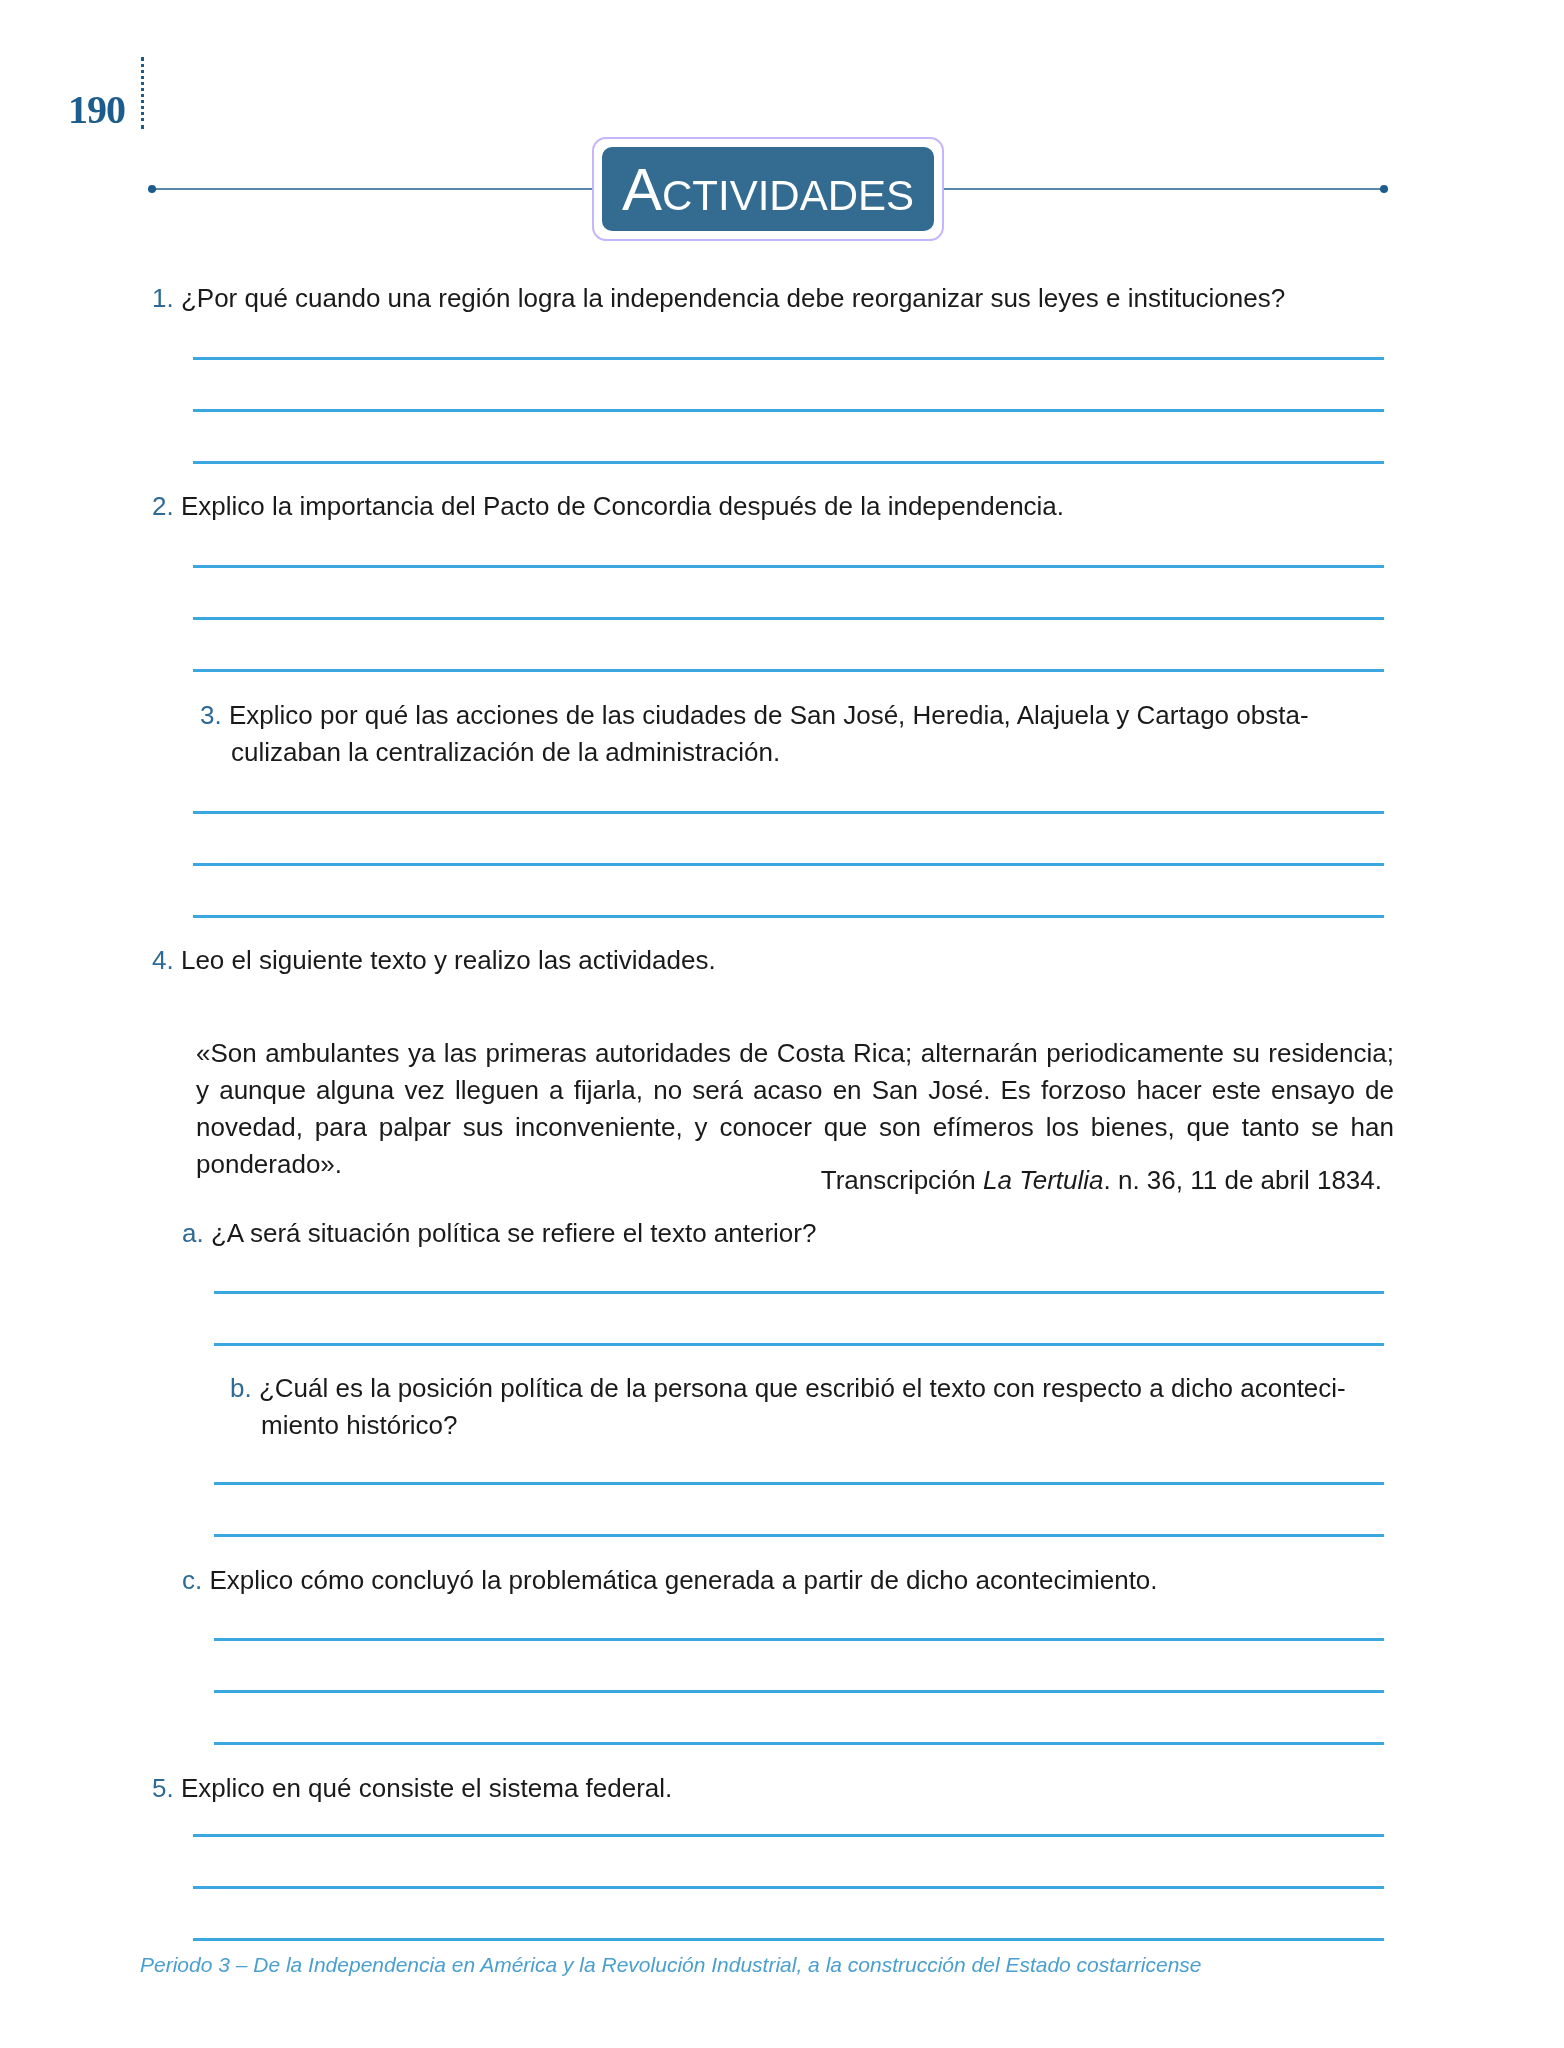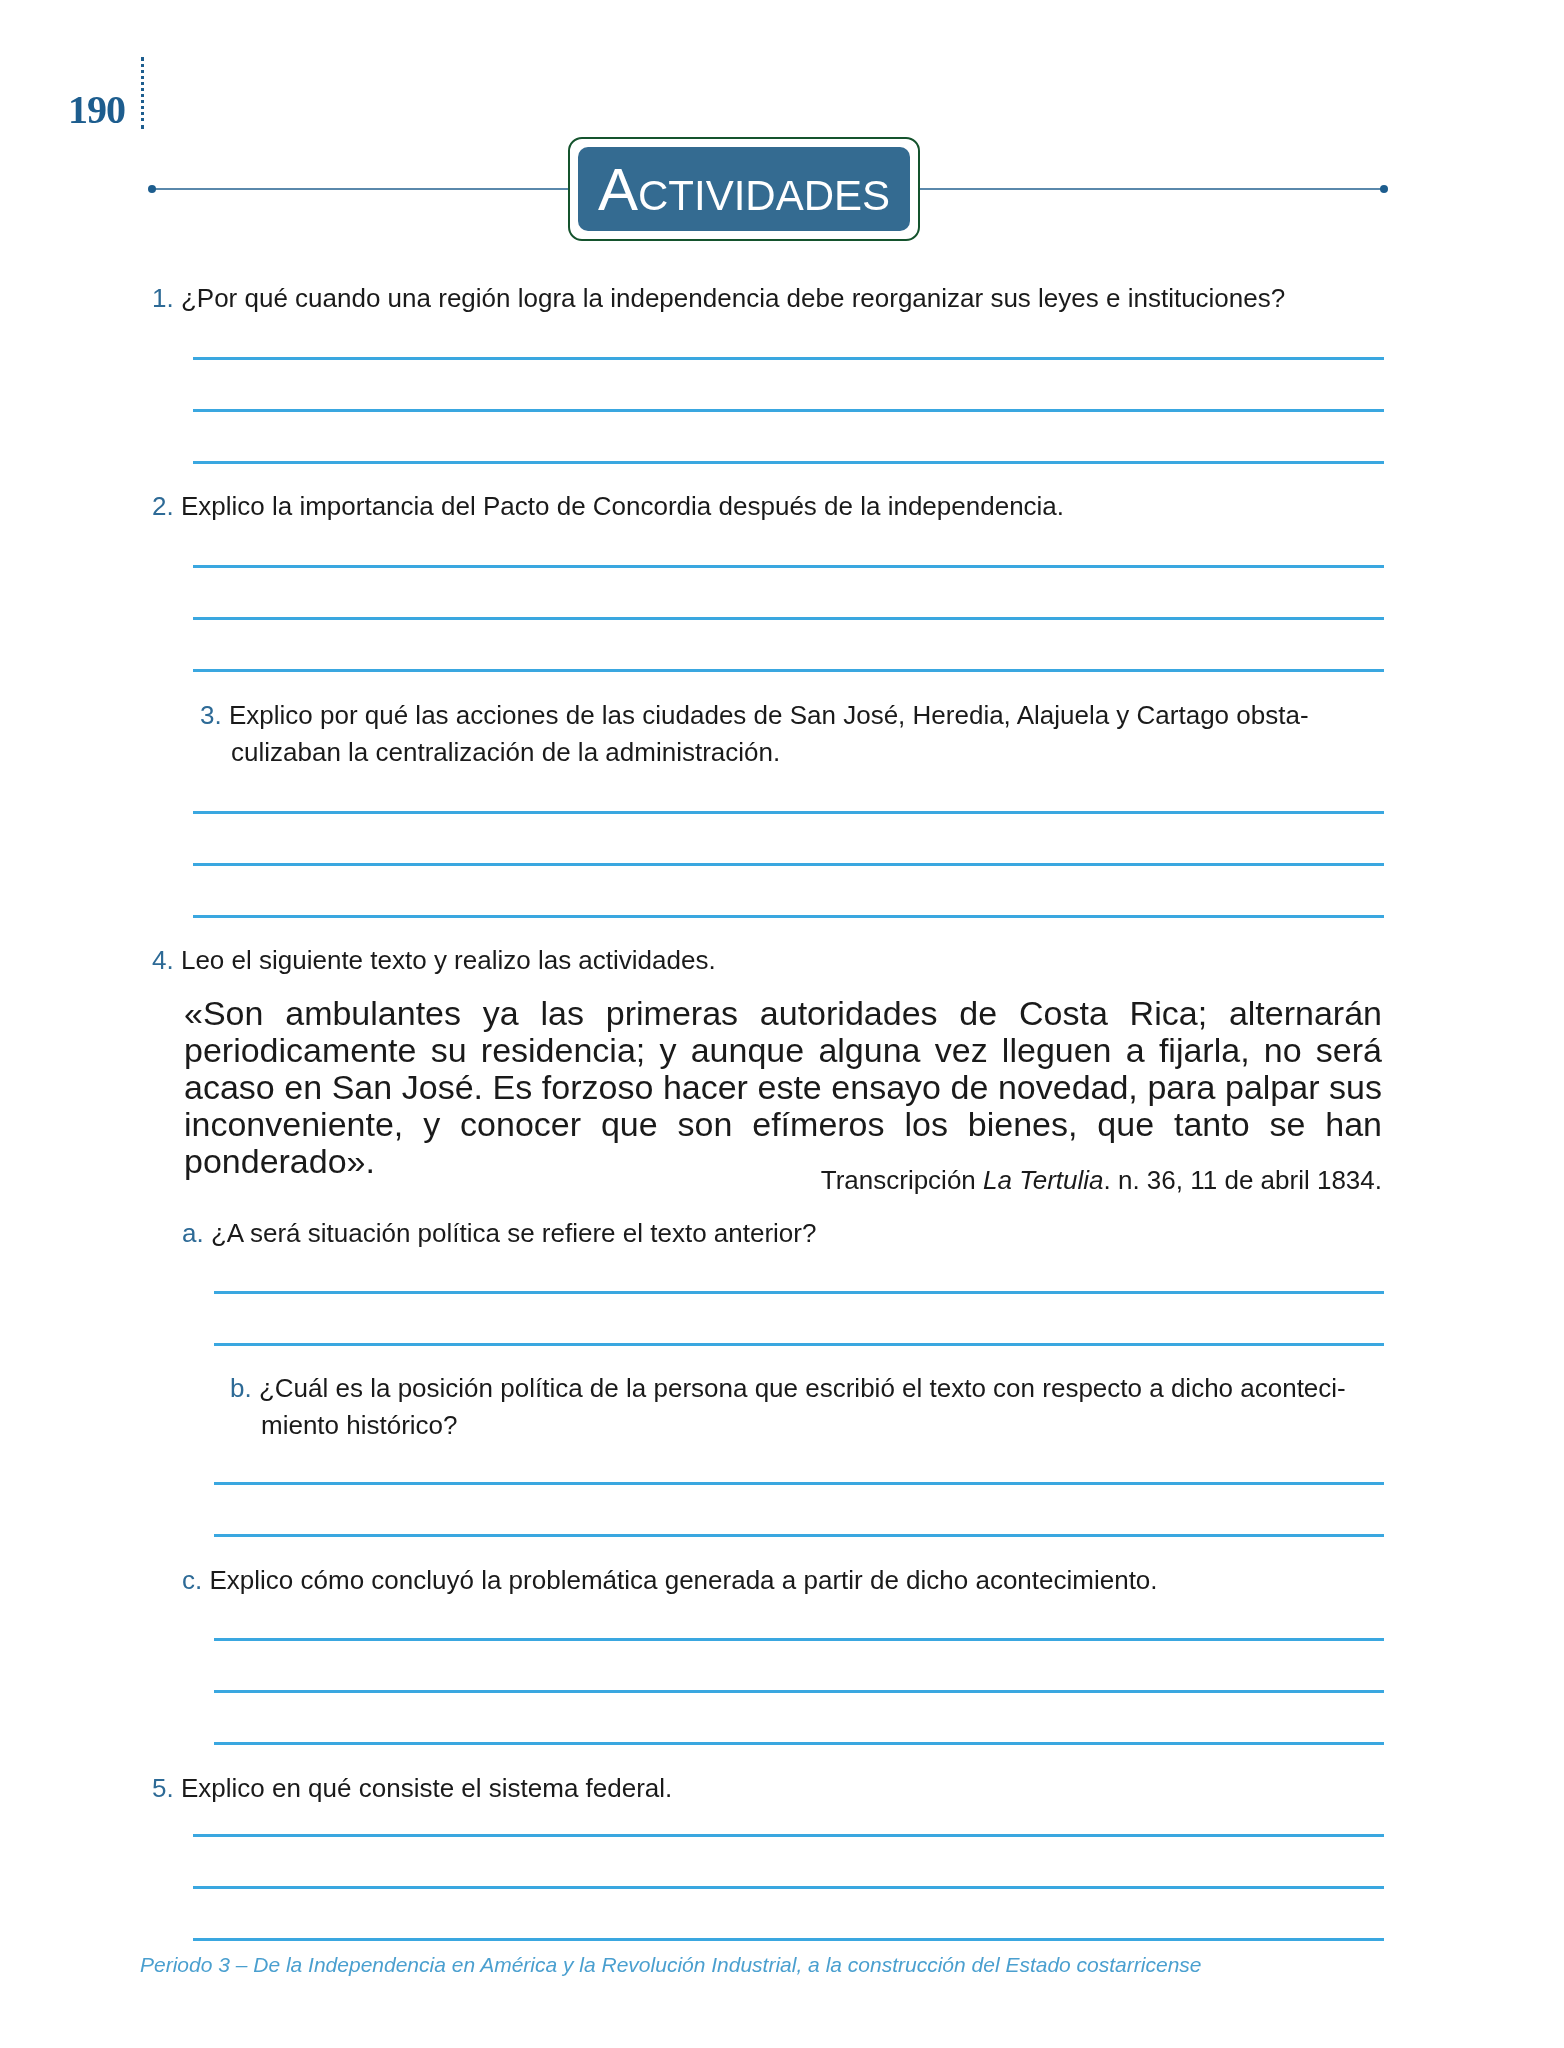--- a/index.html
+++ b/index.html
@@ -5,34 +5,34 @@
   html, body { margin: 0; padding: 0; background: #ffffff; }
   body { width: 1564px; height: 2048px; position: relative; overflow: hidden;
          font-family: "Liberation Sans", sans-serif; color: #1a1a1a; }
   .page-number { position: absolute; left: 68px; top: 86px; font-family: "Liberation Serif", serif;
                  font-weight: bold; font-size: 40px; color: #1d5d8e; letter-spacing: -1px; }
   .dotted-rule { position: absolute; left: 141px; top: 57px; height: 72px; border-left: 3px dotted #1d5d8e; }
   .header-rule { position: absolute; left: 152px; top: 188px; width: 1232px; height: 2px; background: #5a88ab; }
   .header-dot { position: absolute; top: 185px; width: 8px; height: 8px; border-radius: 50%; background: #1d5d8e; }
   .header-dot.left { left: 148px; }
   .header-dot.right { left: 1380px; }
-  .title-frame { position: absolute; left: 568px; top: 137px; width: 348px; height: 100px;
-                 border: 2px solid #14532d; border-radius: 14px; background: #fff; }
+  .title-frame { position: absolute; left: 592px; top: 137px; width: 348px; height: 100px;
+                 border: 2px solid #c4b5fd; border-radius: 14px; background: #fff; }
   .title-box { position: absolute; left: 8px; top: 8px; right: 8px; bottom: 8px; background: #346b91;
                border-radius: 10px; display: flex; align-items: center; justify-content: center; }
   .title-text { color: #ffffff; font-size: 42px; font-variant: small-caps; letter-spacing: 0px; font-family: "Liberation Sans", sans-serif; }
   .title-text .cap { font-size: 60px; }
   .q { position: absolute; left: 152px; width: 1232px; font-size: 26px; line-height: 37px; }
   .q .num { color: #2d6a96; }
   .q .body { }
   .sub { position: absolute; left: 182px; width: 1202px; font-size: 26px; line-height: 37px; }
   .sub .num { color: #2d6a96; }
   .indent { display: block; padding-left: 31px; }
   .line { position: absolute; height: 3px; background: #3aa7e0; }
-  .quote { position: absolute; left: 184px; width: 1198px; font-size: 34px; line-height: 37px; text-align: justify; }
+  .quote { position: absolute; left: 196px; width: 1198px; font-size: 26px; line-height: 37px; text-align: justify; margin-top: 40px; }
   .citation { position: absolute; right: 182px; font-size: 26px; line-height: 37px; text-align: right; }
   .footer { position: absolute; left: 140px; top: 1953px; font-family: Liberation Sans, sans-serif; font-style: italic;
             font-size: 21px; color: #4a9fcf; }
 </style>
 </head>
 <body>
 
 <div class="page-number">190</div>
 <div class="dotted-rule"></div>
 <div class="header-rule"></div>

